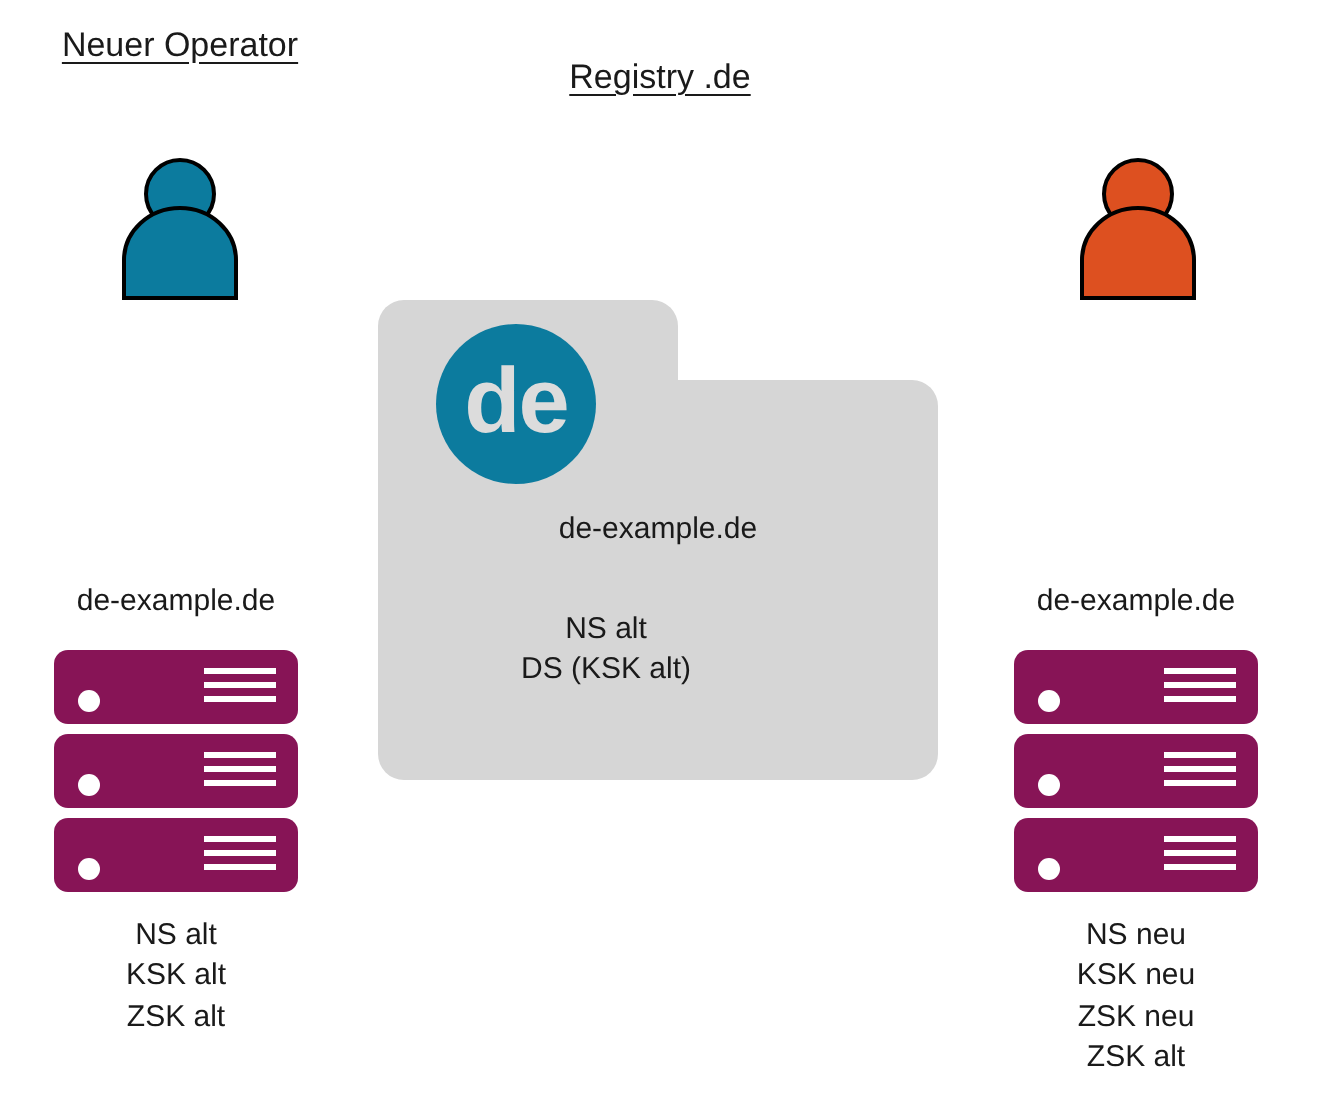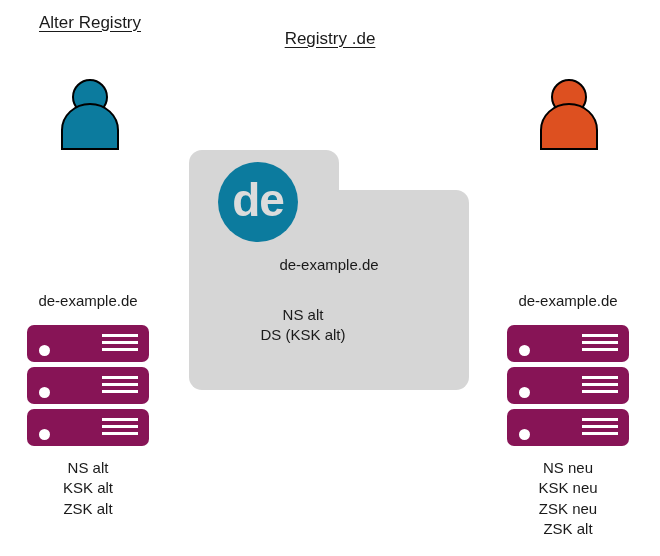--- a/index.html
+++ b/index.html
@@ -172,21 +172,21 @@
     color: #1a1a1a;
     margin-top: 12px;
     white-space: pre-line;
   }
 </style>
 </head>
 <body>
 
 <div id="stage">
 
-  <div class="col-heading" id="heading-left">Alter Registry</div>
+  <div class="col-heading" id="heading-left">Neuer Operator</div>
   <div class="col-heading" id="heading-mid">Registry .de</div>
 
   <div class="person" id="person-left">
     <svg viewBox="0 0 66 72" width="66" height="72" aria-hidden="true">
       <circle cx="33" cy="19" r="17" fill="#0c7b9e" stroke="#000000" stroke-width="2"></circle>
       <path d="M5 71 L5 52 A28 26 0 0 1 61 52 L61 71 Z" fill="#0c7b9e" stroke="#000000" stroke-width="2"></path>
     </svg>
   </div>
 
   <div class="person" id="person-right">

